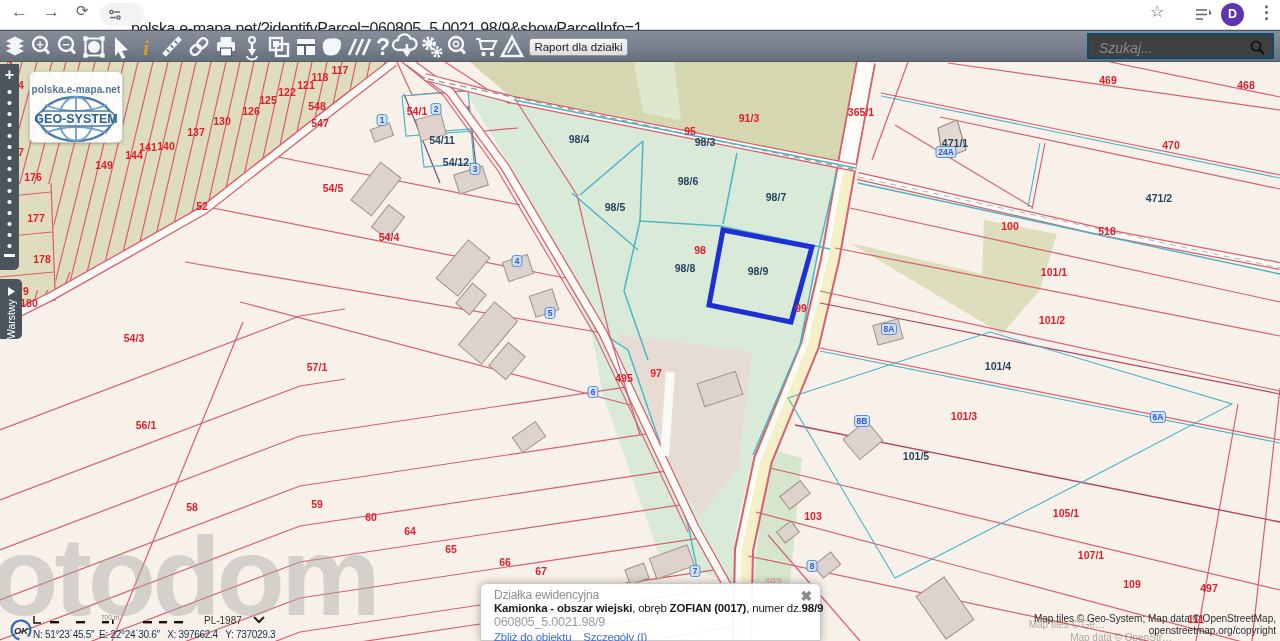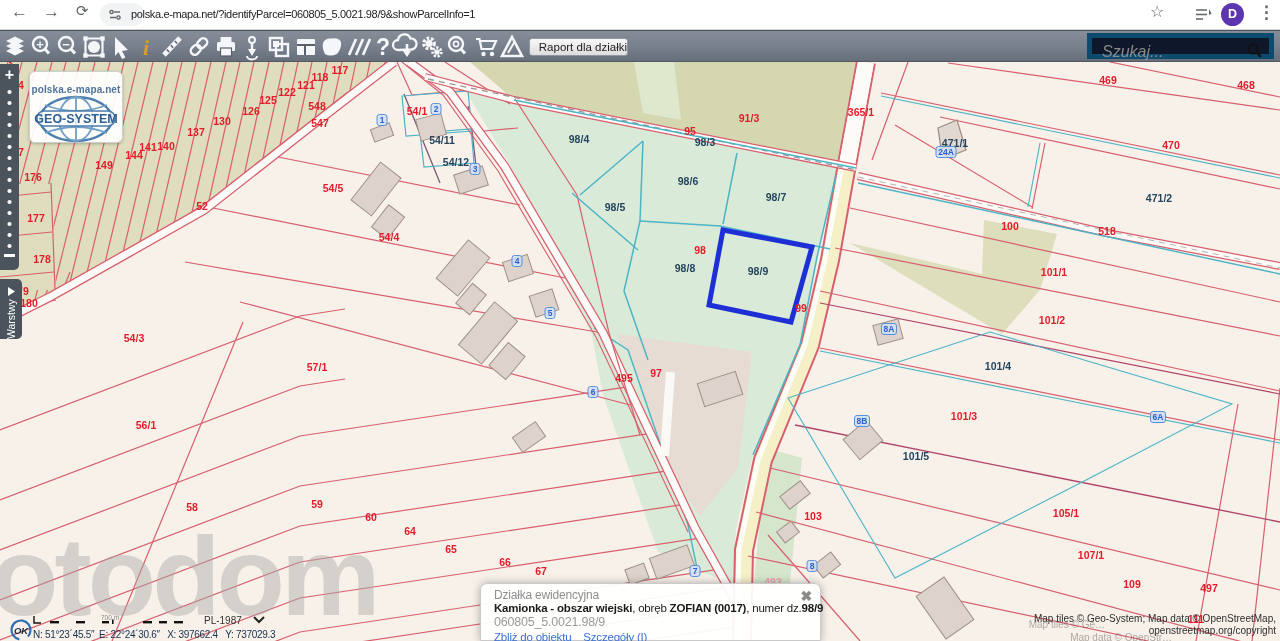--- a/index.html
+++ b/index.html
@@ -1,20 +1,20 @@
 <!DOCTYPE html>
 <html><head><meta charset="utf-8"><style>
 *{margin:0;padding:0;box-sizing:border-box}
 html,body{width:1280px;height:641px;overflow:hidden;font-family:"Liberation Sans",sans-serif;background:#fff}
 #chrome{position:absolute;left:0;top:0;width:1280px;height:30px;background:#fff;border-bottom:1px solid #d5d5d5}
 #chrome .nav{position:absolute;top:2px;font-size:17px;color:#5f6368}
-#url{position:absolute;left:131px;top:8px;font-size:11px;color:#202124;letter-spacing:-0.35px}
+#url{position:absolute;left:131px;top:20px;font-size:16px;color:#202124;letter-spacing:-0.35px}
 #toolbar{position:absolute;left:0;top:30px;width:1280px;height:32px;background:linear-gradient(#868d98 0%,#79818e 50%,#666e7a 100%);border-top:1px solid #4d535c;border-bottom:1px solid #535962}
-#raport{position:absolute;left:529px;top:38px;width:99px;height:18px;background:linear-gradient(#f8f8f8,#dddddd);border:1px solid #8f969e;border-radius:3px;font-size:11.5px;color:#222;text-align:right;line-height:16px}
-#szukaj{position:absolute;left:1087px;top:33px;width:187px;height:26px;background:#0f172a;border:5px solid #0c4a6e;font-size:16px}
+#raport{position:absolute;left:529px;top:38px;width:99px;height:18px;background:linear-gradient(#f8f8f8,#dddddd);border:1px solid #8f969e;border-radius:3px;font-size:11.5px;color:#222;text-align:center;line-height:16px}
+#szukaj{position:absolute;left:1087px;top:33px;width:187px;height:26px;background:#404040;border:2px solid #0c4a6e;font-size:14px}
 #szukaj span{position:absolute;left:10px;top:5px;color:#8a8a8a;font-style:italic}
 #mapwrap{position:absolute;left:0;top:62px;width:1280px;height:579px}
 #zoomstrip{position:absolute;left:0;top:64px;width:19px;height:206px;background:#4b545c;border-radius:0 0 5px 0;z-index:5}
 #warstwy{position:absolute;left:0;top:279px;width:22px;height:60px;background:#4b545c;border-radius:0 5px 5px 0;z-index:5;color:#fff}
 #logo{position:absolute;left:29px;top:71px;width:94px;height:72px;background:rgba(255,255,255,0.92);border:1px solid #cfcfcf;border-radius:6px;box-shadow:0 1px 3px rgba(0,0,0,0.25);z-index:4;text-align:center}
 #logo .t{font-size:10px;font-weight:bold;color:#51749c;margin-top:12px;letter-spacing:0.1px}
 #popup{position:absolute;left:480px;top:583px;width:341px;height:58px;background:rgba(255,255,255,0.94);border:1px solid #c9c9c9;border-radius:7px 7px 0 0;box-shadow:0 0 9px rgba(0,0,0,0.3);z-index:6;padding:4px 0 15px 13px;font-size:11.5px;letter-spacing:-0.2px;color:#1a1a1a;white-space:nowrap}
 #popup .g{color:#8f8f8f;font-size:12px}
 #popup .id{color:#9a9a9a;font-size:12.5px;margin-top:1px}
 #popup .lnk{color:#3b6fd4;margin-top:2px}

